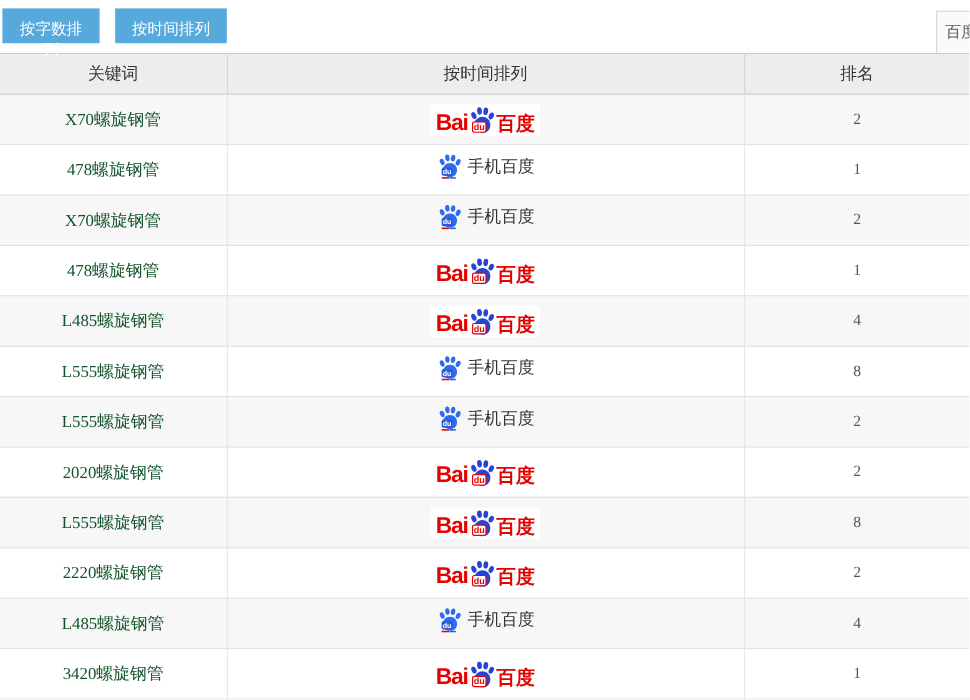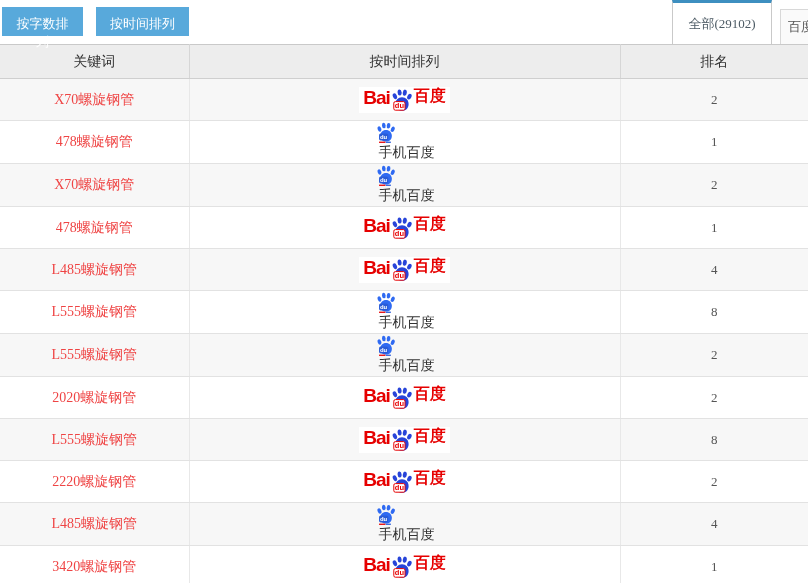--- a/index.html
+++ b/index.html
@@ -41,43 +41,40 @@
     border-right:1px solid #d6d6d6; text-align:center;
   }
   thead th:last-child { border-right:none; }
   tbody td {
     height:42px; text-align:center; vertical-align:middle;
     border-bottom:1px solid #e2e2e2; border-right:1px solid #e8e8e8;
     font-size:14px; color:#333; background:#fff; overflow:hidden;
   }
   tbody td:last-child { border-right:none; }
   tr.odd td { background:#f7f7f7; }
-  .kw { color:#ef4444; cursor:pointer; text-decoration:none; }
+  .kw { color:#14532d; cursor:pointer; text-decoration:none; }
   .rank { color:#555; font-size:13px; }
   
   .engine-pc {
-    display:inline-flex; align-items:flex-start; background:#fff; padding:1px 4px;
+    display:inline-flex; align-items:flex-end; background:#fff; padding:1px 4px;
     font-family:"Liberation Sans","DejaVu Sans",sans-serif; line-height:1;
   }
   .engine-pc .bai { color:#e60000; font-weight:bold; font-size:19px; letter-spacing:-1px; }
   .engine-pc .suffix { color:#e60000; font-weight:bold; font-size:16px; margin-left:1px; }
   .engine-pc svg { margin:0 -1px 0 0; display:block; }
-  .engine-mobile { display:inline-flex; align-items:flex-start;flex-direction:column; }
+  .engine-mobile { display:inline-flex; align-items:center; }
   .engine-mobile .m-label { font-size:14px; color:#333; margin-left:4px; }
   .engine-mobile svg { display:block; }
 </style>
 </head>
 <body>
 
 <div class="topbar">
   <button class="sort-btn first">按字数排列</button>
   <button class="sort-btn second">按时间排列</button>
-  <div class="tab active">
-    <span>全部(29102)</span>
-  </div>
   <div class="tab inactive">
     <span>百度</span>
   </div>
 </div>
 
 <table>
   <colgroup>
       <col class="c1">
       <col class="c2">
       <col class="c3">

